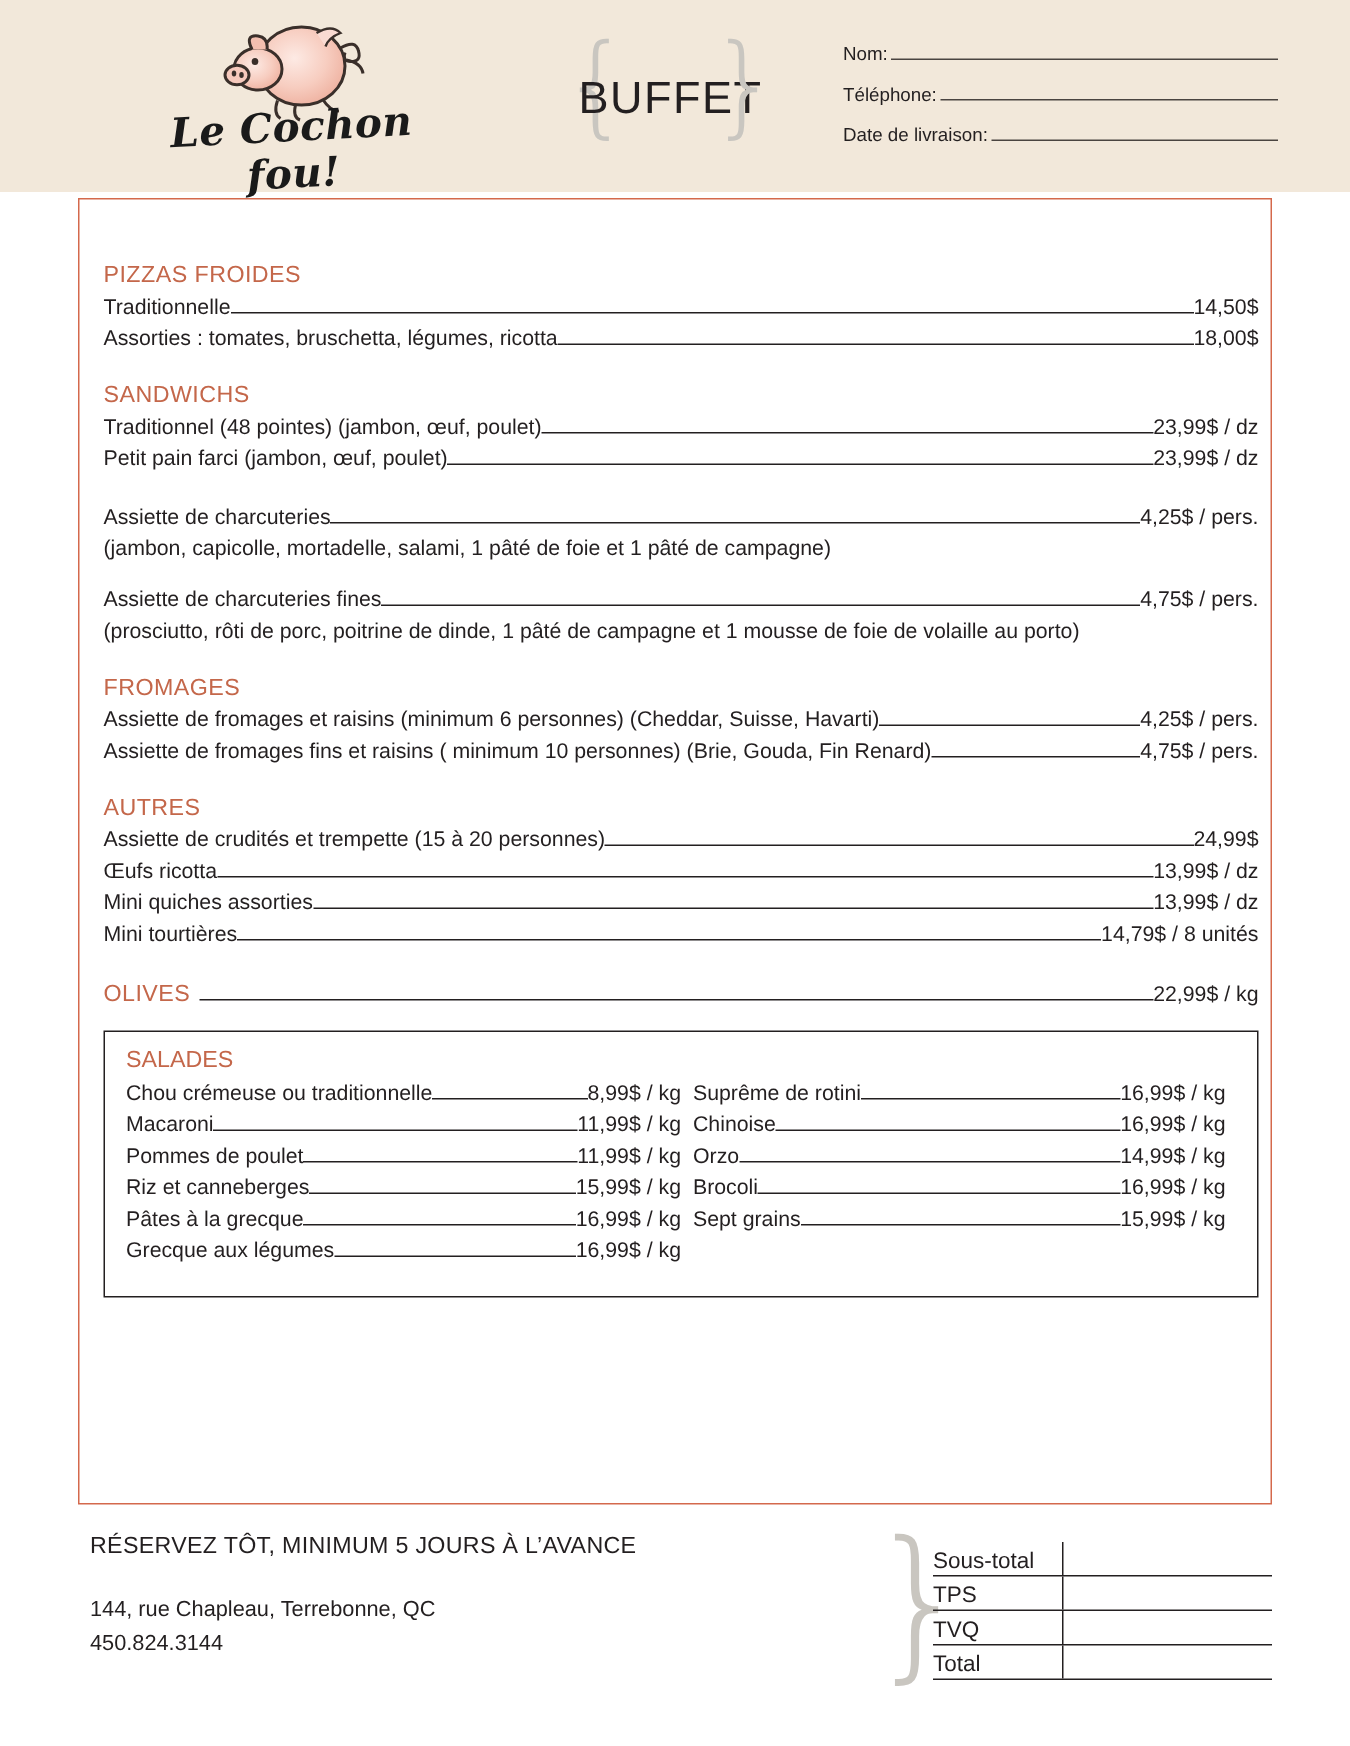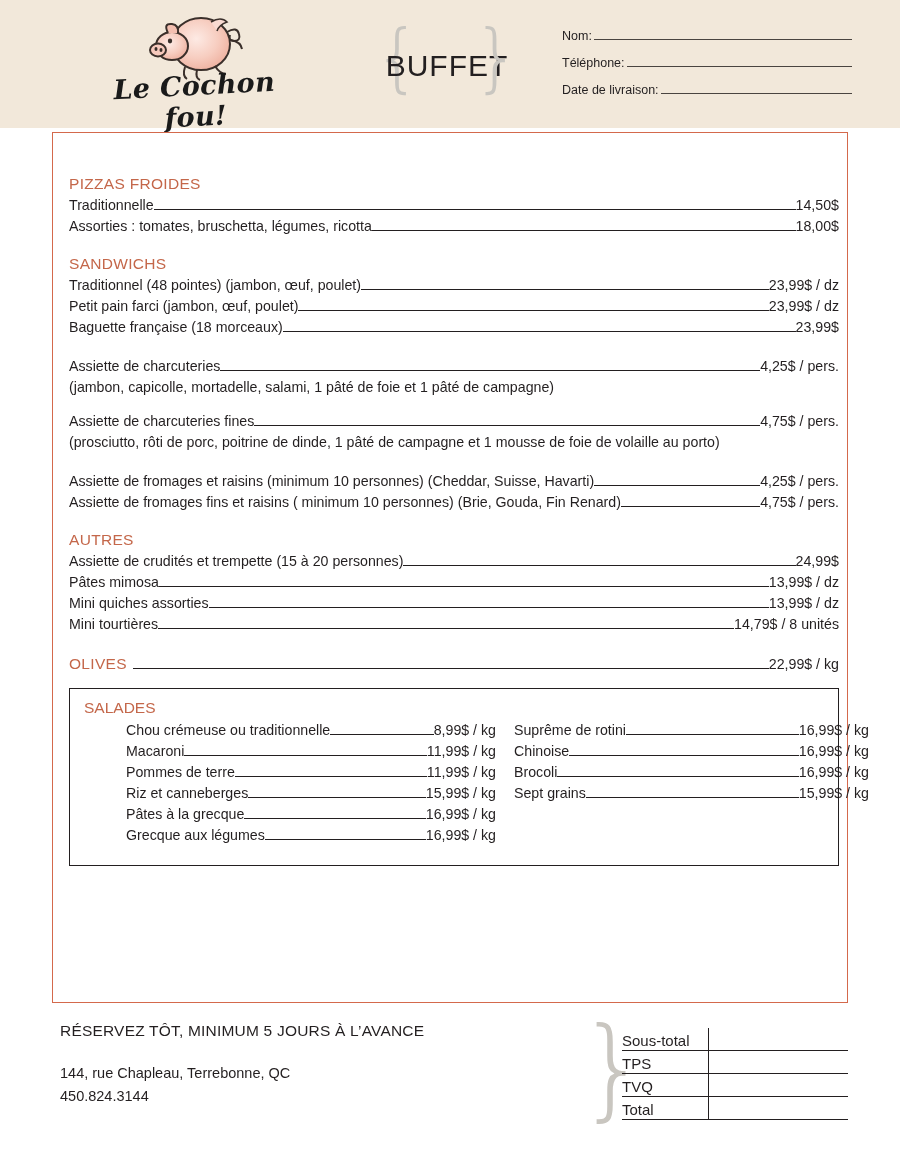--- a/index.html
+++ b/index.html
@@ -164,22 +164,21 @@
     height: 178px;
   }
   .salades-head {
     color: #c4674a;
     font-size: 15.5px;
     margin: 0 0 3px 0;
     font-weight: normal;
   }
   .salades-cols {
     display: flex;
-    gap: 18px;
-    margin-left: 42px;
+    gap: 8px;
   }
   .sal-col { flex: 0 0 370px; }
   .sal-col.right { flex: 0 0 355px; }
   .sal-row {
     display: flex;
     align-items: baseline;
     font-size: 14.2px;
     line-height: 21px;
     white-space: nowrap;
   }
@@ -333,25 +332,20 @@
       <div class="row">
         <span class="name">Traditionnel (48 pointes) (jambon, œuf, poulet)</span>
         <span class="dots"></span>
         <span class="price">23,99$ / dz</span>
       </div>
       <div class="row">
         <span class="name">Petit pain farci (jambon, œuf, poulet)</span>
         <span class="dots"></span>
         <span class="price">23,99$ / dz</span>
       </div>
-      <div class="row">
-        <span class="name">Baguette française (18 morceaux) </span>
-        <span class="dots"></span>
-        <span class="price">23,99$</span>
-      </div>
     </div>
 
     <div class="spacer-md"></div>
 
     <div class="section">
       <div class="row">
         <span class="name">Assiette de charcuteries</span>
         <span class="dots"></span>
         <span class="price">4,25$ / pers.</span>
       </div>
@@ -361,43 +355,44 @@
         <span class="name">Assiette de charcuteries fines</span>
         <span class="dots"></span>
         <span class="price">4,75$ / pers.</span>
       </div>
       <div class="subnote">(prosciutto, rôti de porc, poitrine de dinde, 1 pâté de campagne et 1 mousse de foie de volaille au porto)</div>
     </div>
 
     <div class="spacer-md"></div>
 
     <div class="section">
-      <div class="row">
-        <span class="name">Assiette de fromages et raisins (minimum 10 personnes) (Cheddar, Suisse, Havarti)</span>
+      <div class="sec-head">FROMAGES</div>
+      <div class="row">
+        <span class="name">Assiette de fromages et raisins (minimum 6 personnes) (Cheddar, Suisse, Havarti)</span>
         <span class="dots"></span>
         <span class="price">4,25$ / pers.</span>
       </div>
       <div class="row">
         <span class="name">Assiette de fromages fins et raisins ( minimum 10 personnes) (Brie, Gouda, Fin Renard) </span>
         <span class="dots"></span>
         <span class="price">4,75$ / pers.</span>
       </div>
     </div>
 
     <div class="spacer-md"></div>
 
     <div class="section">
       <div class="sec-head">AUTRES</div>
       <div class="row">
         <span class="name">Assiette de crudités et trempette (15 à 20 personnes) </span>
         <span class="dots"></span>
         <span class="price">24,99$</span>
       </div>
       <div class="row">
-        <span class="name">Pâtes mimosa </span>
+        <span class="name">Œufs ricotta </span>
         <span class="dots"></span>
         <span class="price">13,99$ / dz</span>
       </div>
       <div class="row">
         <span class="name">Mini quiches assorties </span>
         <span class="dots"></span>
         <span class="price">13,99$ / dz</span>
       </div>
       <div class="row">
         <span class="name">Mini tourtières</span>
@@ -422,21 +417,21 @@
             <span class="name">Chou crémeuse ou traditionnelle </span>
             <span class="dots"></span>
             <span class="price">8,99$ / kg</span>
           </div>
           <div class="sal-row">
             <span class="name">Macaroni </span>
             <span class="dots"></span>
             <span class="price">11,99$ / kg</span>
           </div>
           <div class="sal-row">
-            <span class="name">Pommes de terre </span>
+            <span class="name">Pommes de poulet </span>
             <span class="dots"></span>
             <span class="price">11,99$ / kg</span>
           </div>
           <div class="sal-row">
             <span class="name">Riz et canneberges </span>
             <span class="dots"></span>
             <span class="price">15,99$ / kg</span>
           </div>
           <div class="sal-row">
             <span class="name">Pâtes à la grecque</span>
@@ -452,20 +447,25 @@
         <div class="sal-col right">
           <div class="sal-row">
             <span class="name">Suprême de rotini </span>
             <span class="dots"></span>
             <span class="price">16,99$ / kg</span>
           </div>
           <div class="sal-row">
             <span class="name">Chinoise</span>
             <span class="dots"></span>
             <span class="price">16,99$ / kg</span>
+          </div>
+          <div class="sal-row">
+            <span class="name">Orzo </span>
+            <span class="dots"></span>
+            <span class="price">14,99$ / kg</span>
           </div>
           <div class="sal-row">
             <span class="name">Brocoli </span>
             <span class="dots"></span>
             <span class="price">16,99$ / kg</span>
           </div>
           <div class="sal-row">
             <span class="name">Sept grains </span>
             <span class="dots"></span>
             <span class="price">15,99$ / kg</span>

